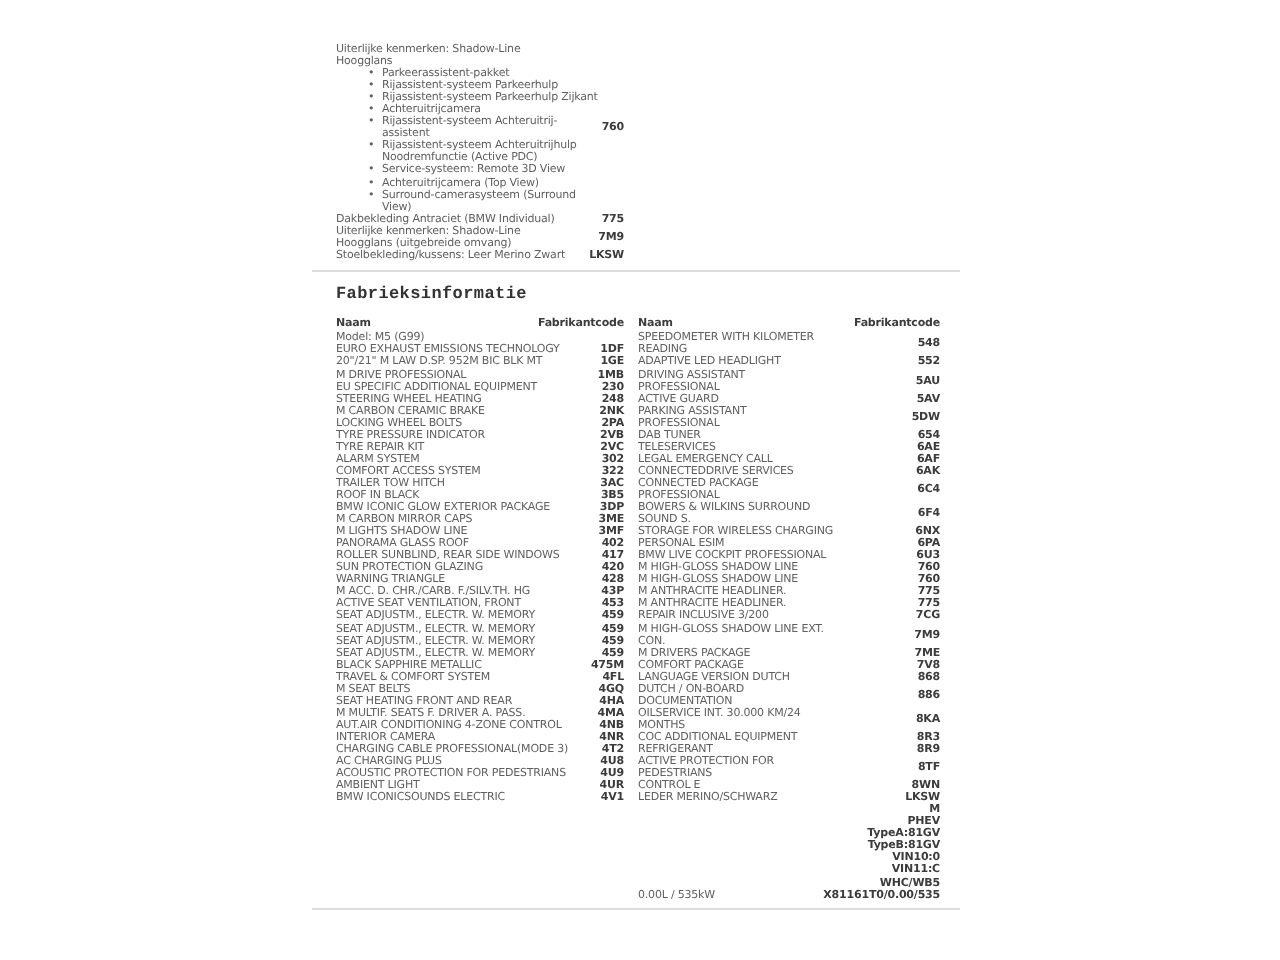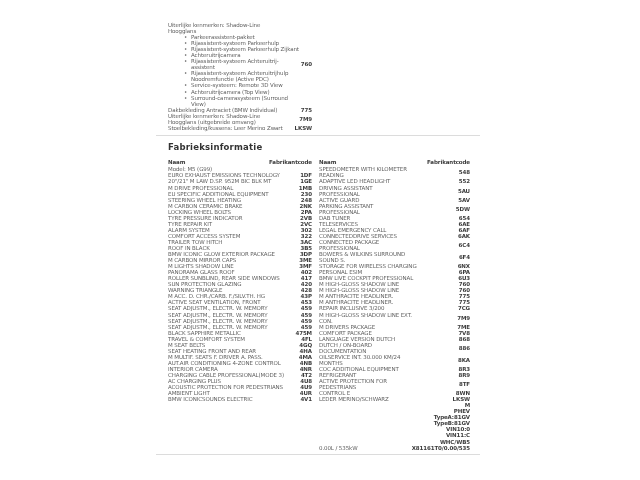--- a/index.html
+++ b/index.html
@@ -20,21 +20,21 @@
   .bul{display:flex;padding-left:16px;}
   .dot{width:7px;flex:none;}
   .txt{flex:1;white-space:pre;}
   .divider{
     border:0;border-top:1px solid #dcdcdc;
     margin:4px -10px 0 -12px;height:0;
   }
   .divider.bottom{margin-top:3px;}
   .title{
     font-size:8.5px;line-height:10px;margin:6px 0 7px 0;
-    color:#333333;font-weight:bold;letter-spacing:0.2px;
+    color:#333333;font-weight:bold;letter-spacing:0.2px;font-family:Liberation Mono, monospace;
   }
   .cols{display:flex;gap:7px;align-items:flex-start;}
   .col{display:block;}
   .col.left{width:144px;}
   .col.right{width:151px;}
   .hdr{margin-bottom:1.5px;}
   .hdr .nm,.hdr .cd{font-weight:bold;color:#3c3c3c;}
 </style>
 </head>
 <body>

